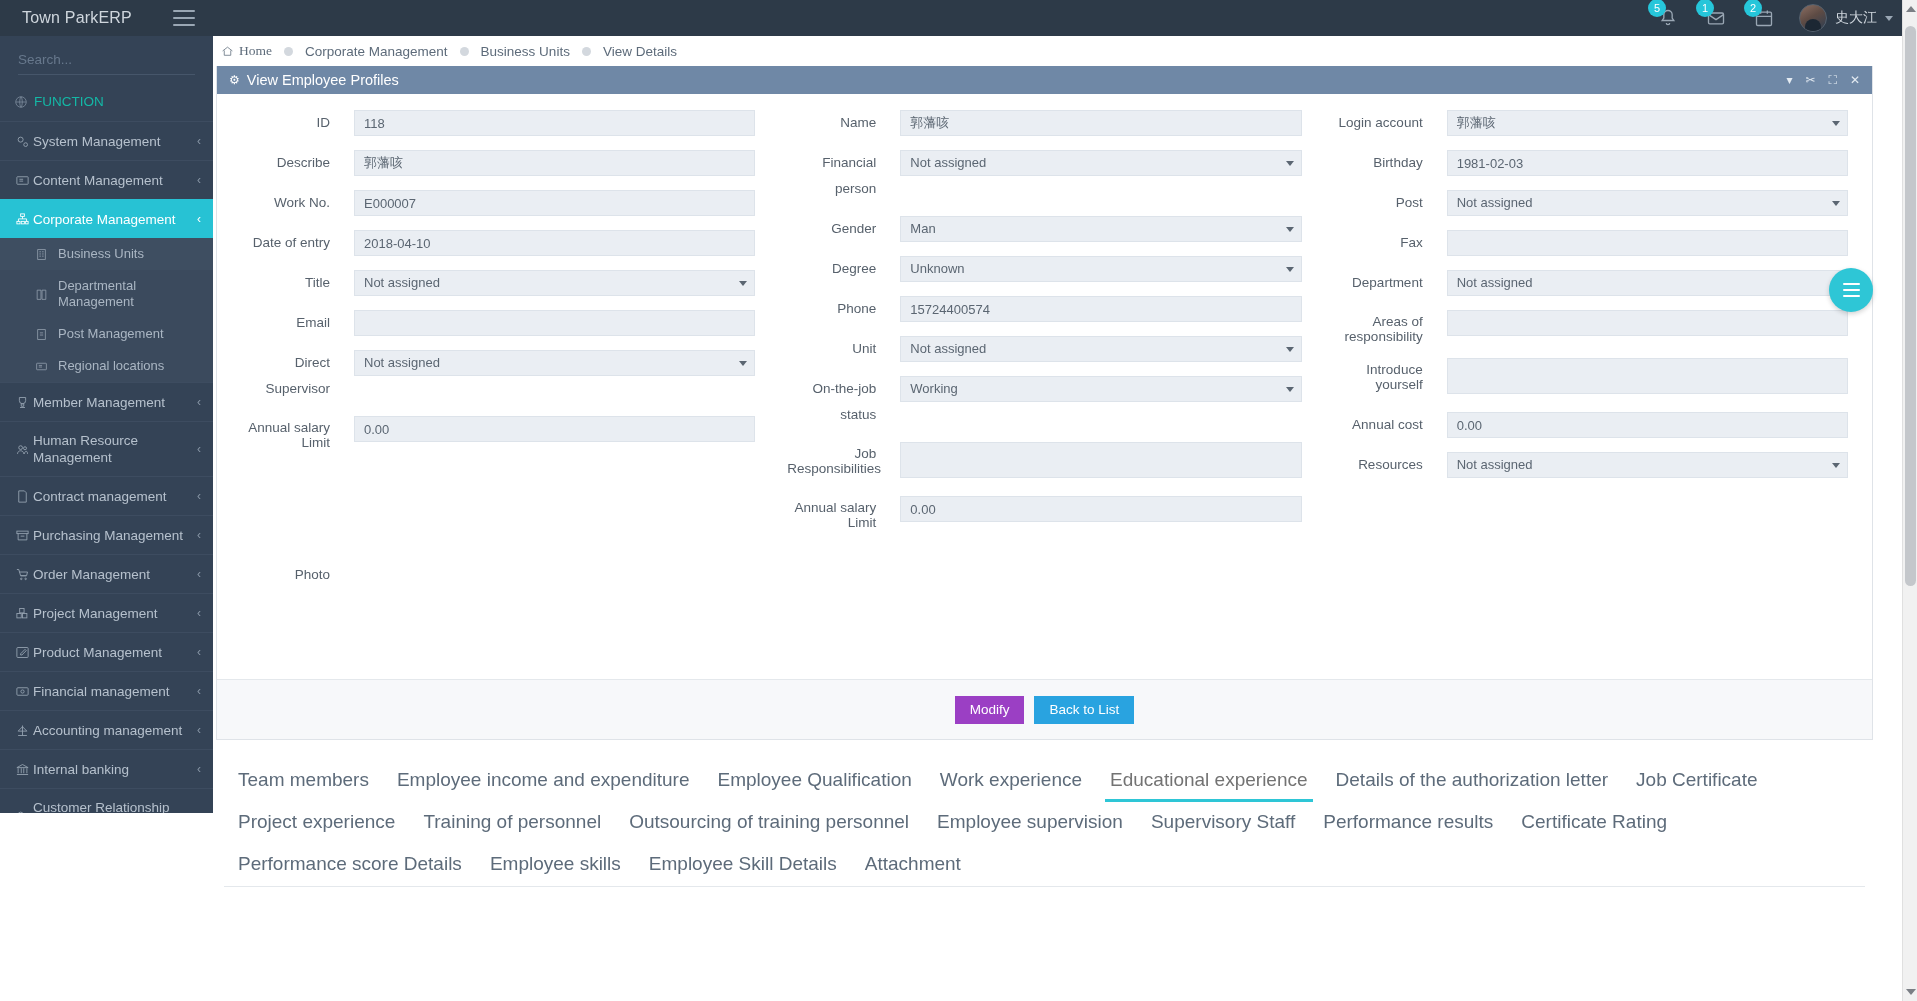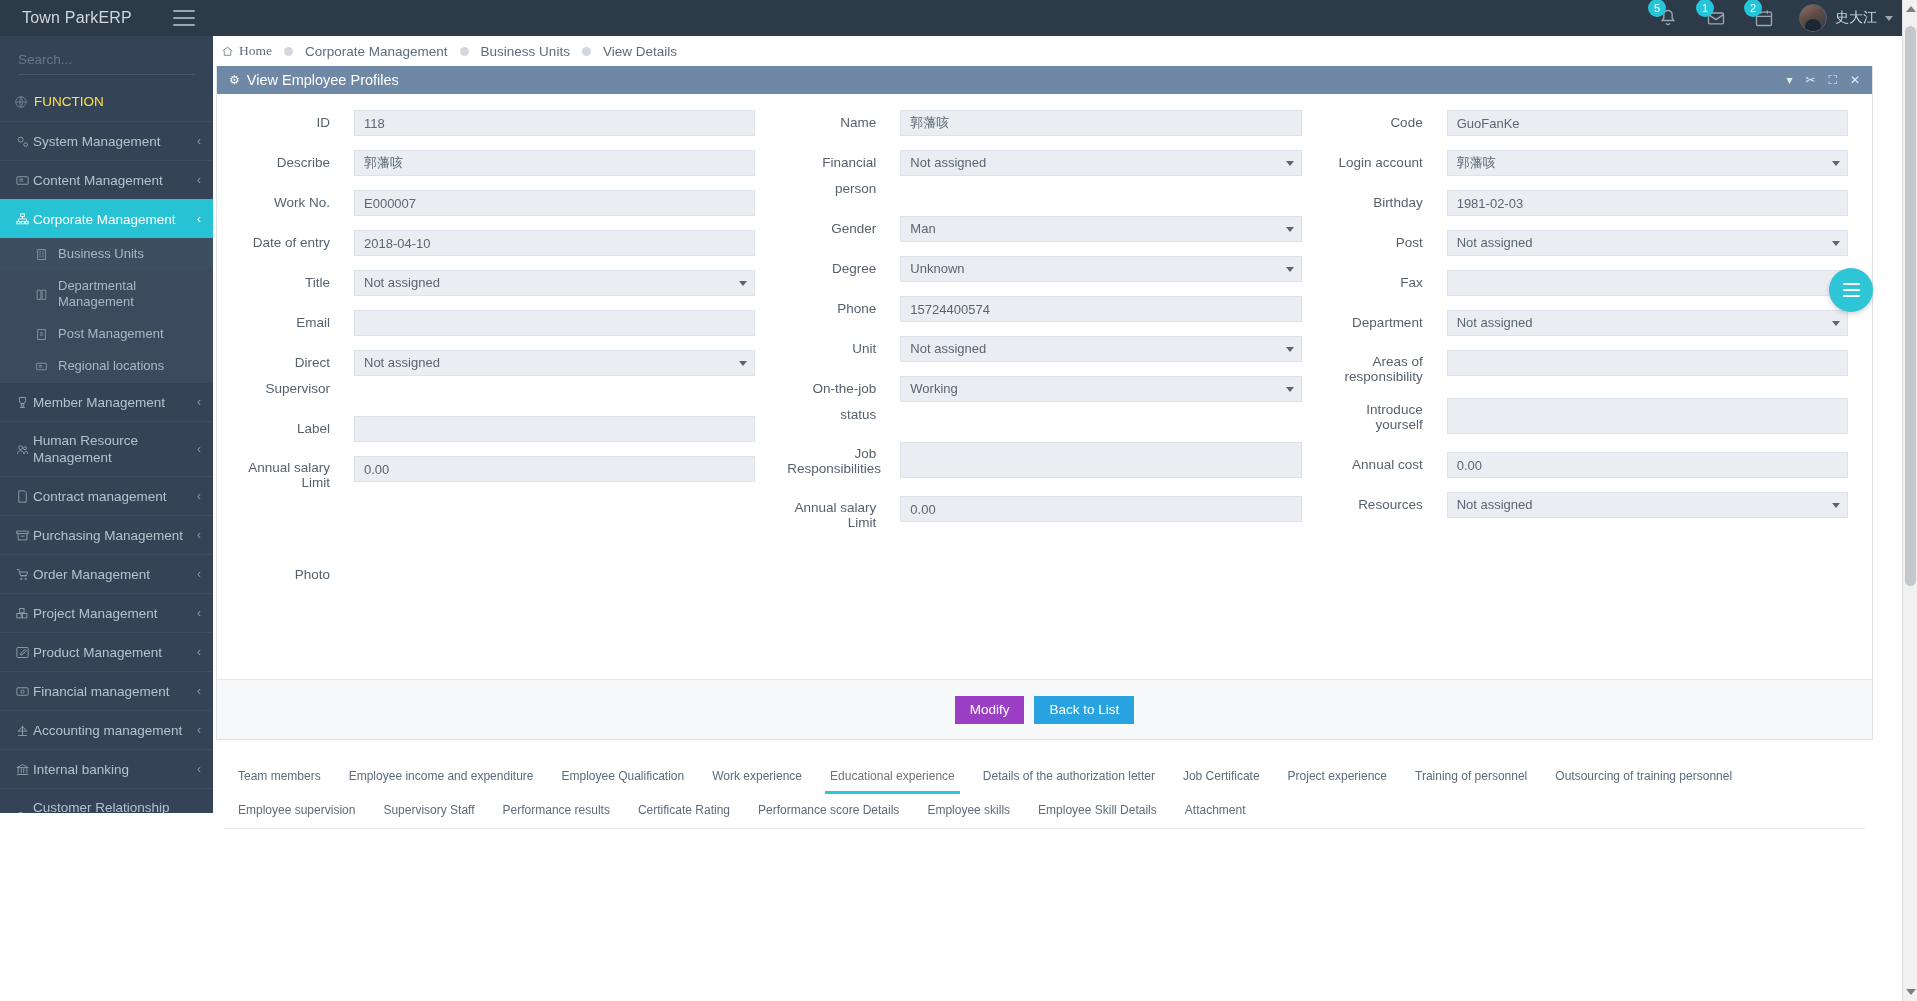--- a/index.html
+++ b/index.html
@@ -59,21 +59,21 @@
   }
   .search-input {
     flex:1; background: transparent; border: 0; outline: 0;
     color: #8b98a8; font-size: 13.5px; font-family: inherit;
   }
   .search-input::placeholder { color: #67788c; }
   .search-ico { width:15px; height:15px; stroke:#67788c; fill:none; stroke-width:1.6; }
 
   .func-head {
     display:flex; align-items:center; gap:6px;
-    color:#fde047; font-size: 13.5px; padding: 19px 0 12px 14px;
+    color:#14b8a6; font-size: 13.5px; padding: 19px 0 12px 14px;
   }
   .func-head svg { width:14px;height:14px;stroke:#7c8b9c;fill:none;stroke-width:1.4; }
 
   .nav-item {
     display: flex; align-items: center; gap: 2px;
     padding: 10px 12px 10px 14px; color: #b6c1cd; font-size: 13.5px;
     border-top: 1px solid #3d4c60; cursor: pointer; position: relative;
     line-height: 17px; min-height: 39px;
   }
   .nav-item .nav-ico {
@@ -170,21 +170,21 @@
   .btn-modify { background:#9b3fc4; }
   .btn-back { background:#29a3e0; }
 
   
   .tabs-zone {
     position:absolute; top: 714px; left: 3px; width: 1657px;
     padding: 10px 0 0 0; background:#fff;
   }
   .tabs-row { display:flex; flex-wrap:wrap; padding: 0 8px; }
   .tab {
-    padding: 9px 14px 11px 14px; font-size: 12px; color:#5d6b7a;
+    padding: 9px 14px 11px 14px; font-size: 19px; color:#5d6b7a;
     cursor:pointer; position:relative; white-space:nowrap;
   }
   .tab.active { color:#737373; }
   .tab.active::after {
     content:""; position:absolute; left:9px; right:9px; bottom:0;
     height:3px; background:#2ec6d6;
   }
   .tabs-underline { height:1px; background:#e4e8ec; margin: 0 8px; }
 
   
@@ -544,24 +544,20 @@
               <div class="flabel">Email</div>
               <div class="fctl"><input class="finput" readonly="" style=""></div>
             </div>
             <div class="frow">
               <div class="flabel">Direct Supervisor</div>
               <div class="fctl">
                 <div class="fselect"><span>Not assigned</span><span class="sel-caret"></span></div>
               </div>
             </div>
             <div class="frow">
-              <div class="flabel">Label</div>
-              <div class="fctl"><input class="finput" readonly="" style=""></div>
-            </div>
-            <div class="frow">
               <div class="flabel two-line">Annual salary Limit</div>
               <div class="fctl"><input class="finput" readonly="" value="0.00" style=""></div>
             </div>
           </div>
         <div class="fcol" id="fcol2">
             <div class="frow">
               <div class="flabel">Name</div>
               <div class="fctl"><input class="finput" readonly="" value="郭藩咳" style=""></div>
             </div>
             <div class="frow">
@@ -601,24 +597,20 @@
             <div class="frow">
               <div class="flabel two-line">Job Responsibilities</div>
               <div class="fctl"><textarea class="ftextarea" readonly="" style=""></textarea></div>
             </div>
             <div class="frow">
               <div class="flabel two-line">Annual salary Limit</div>
               <div class="fctl"><input class="finput" readonly="" value="0.00" style=""></div>
             </div>
           </div>
         <div class="fcol" id="fcol3">
-            <div class="frow">
-              <div class="flabel">Code</div>
-              <div class="fctl"><input class="finput" readonly="" value="GuoFanKe" style=""></div>
-            </div>
             <div class="frow">
               <div class="flabel">Login account</div>
               <div class="fctl">
                 <div class="fselect"><span>郭藩咳</span><span class="sel-caret"></span></div>
               </div>
             </div>
             <div class="frow">
               <div class="flabel">Birthday</div>
               <div class="fctl"><input class="finput" readonly="" value="1981-02-03" style=""></div>
             </div>

